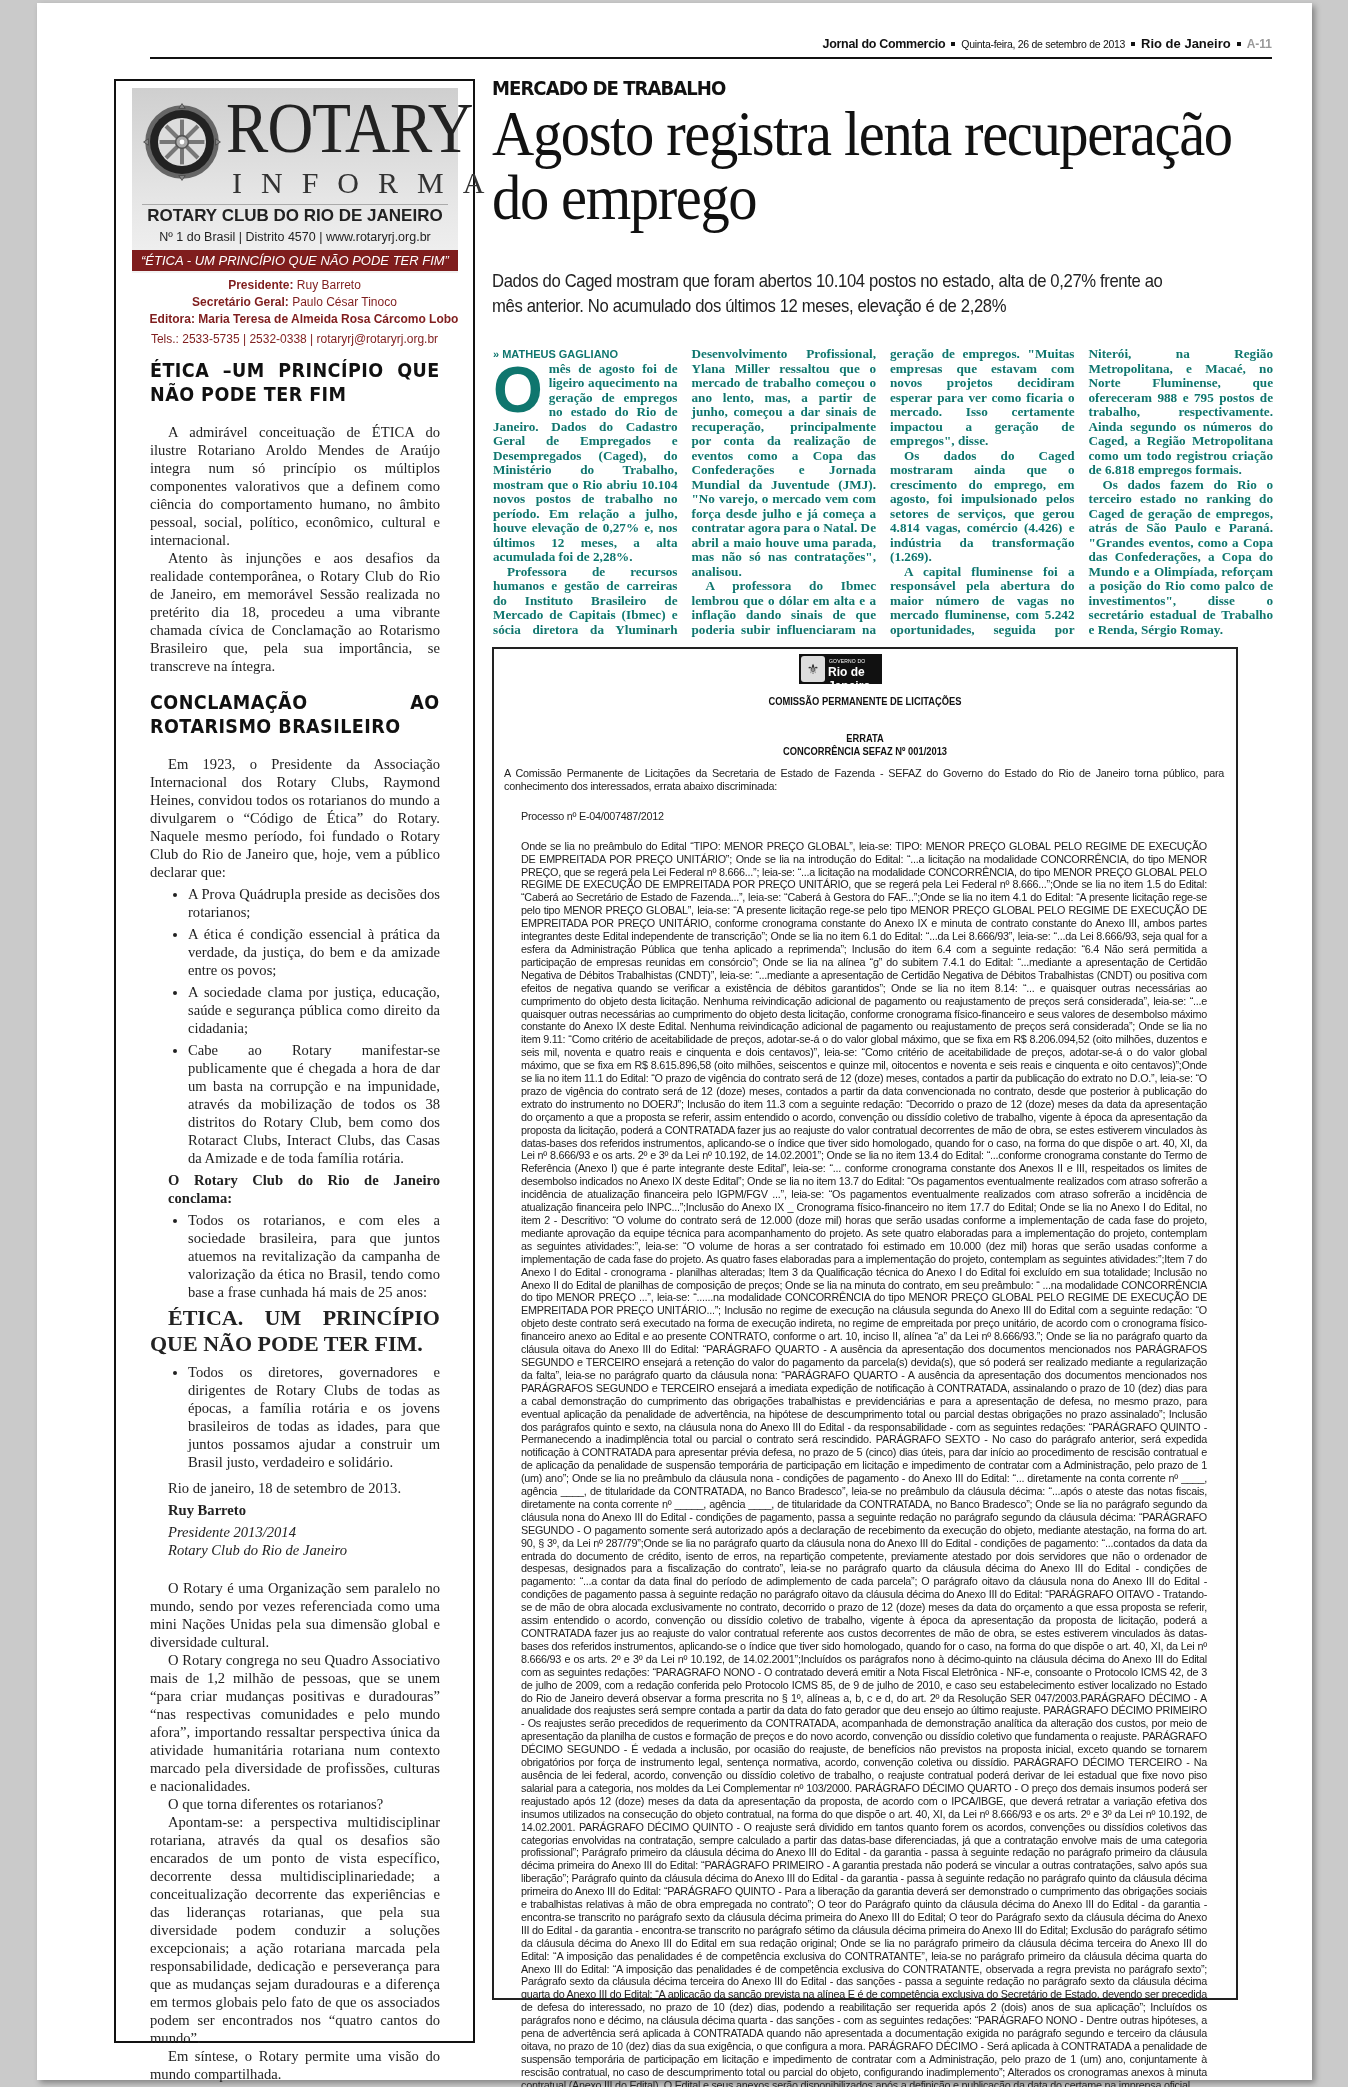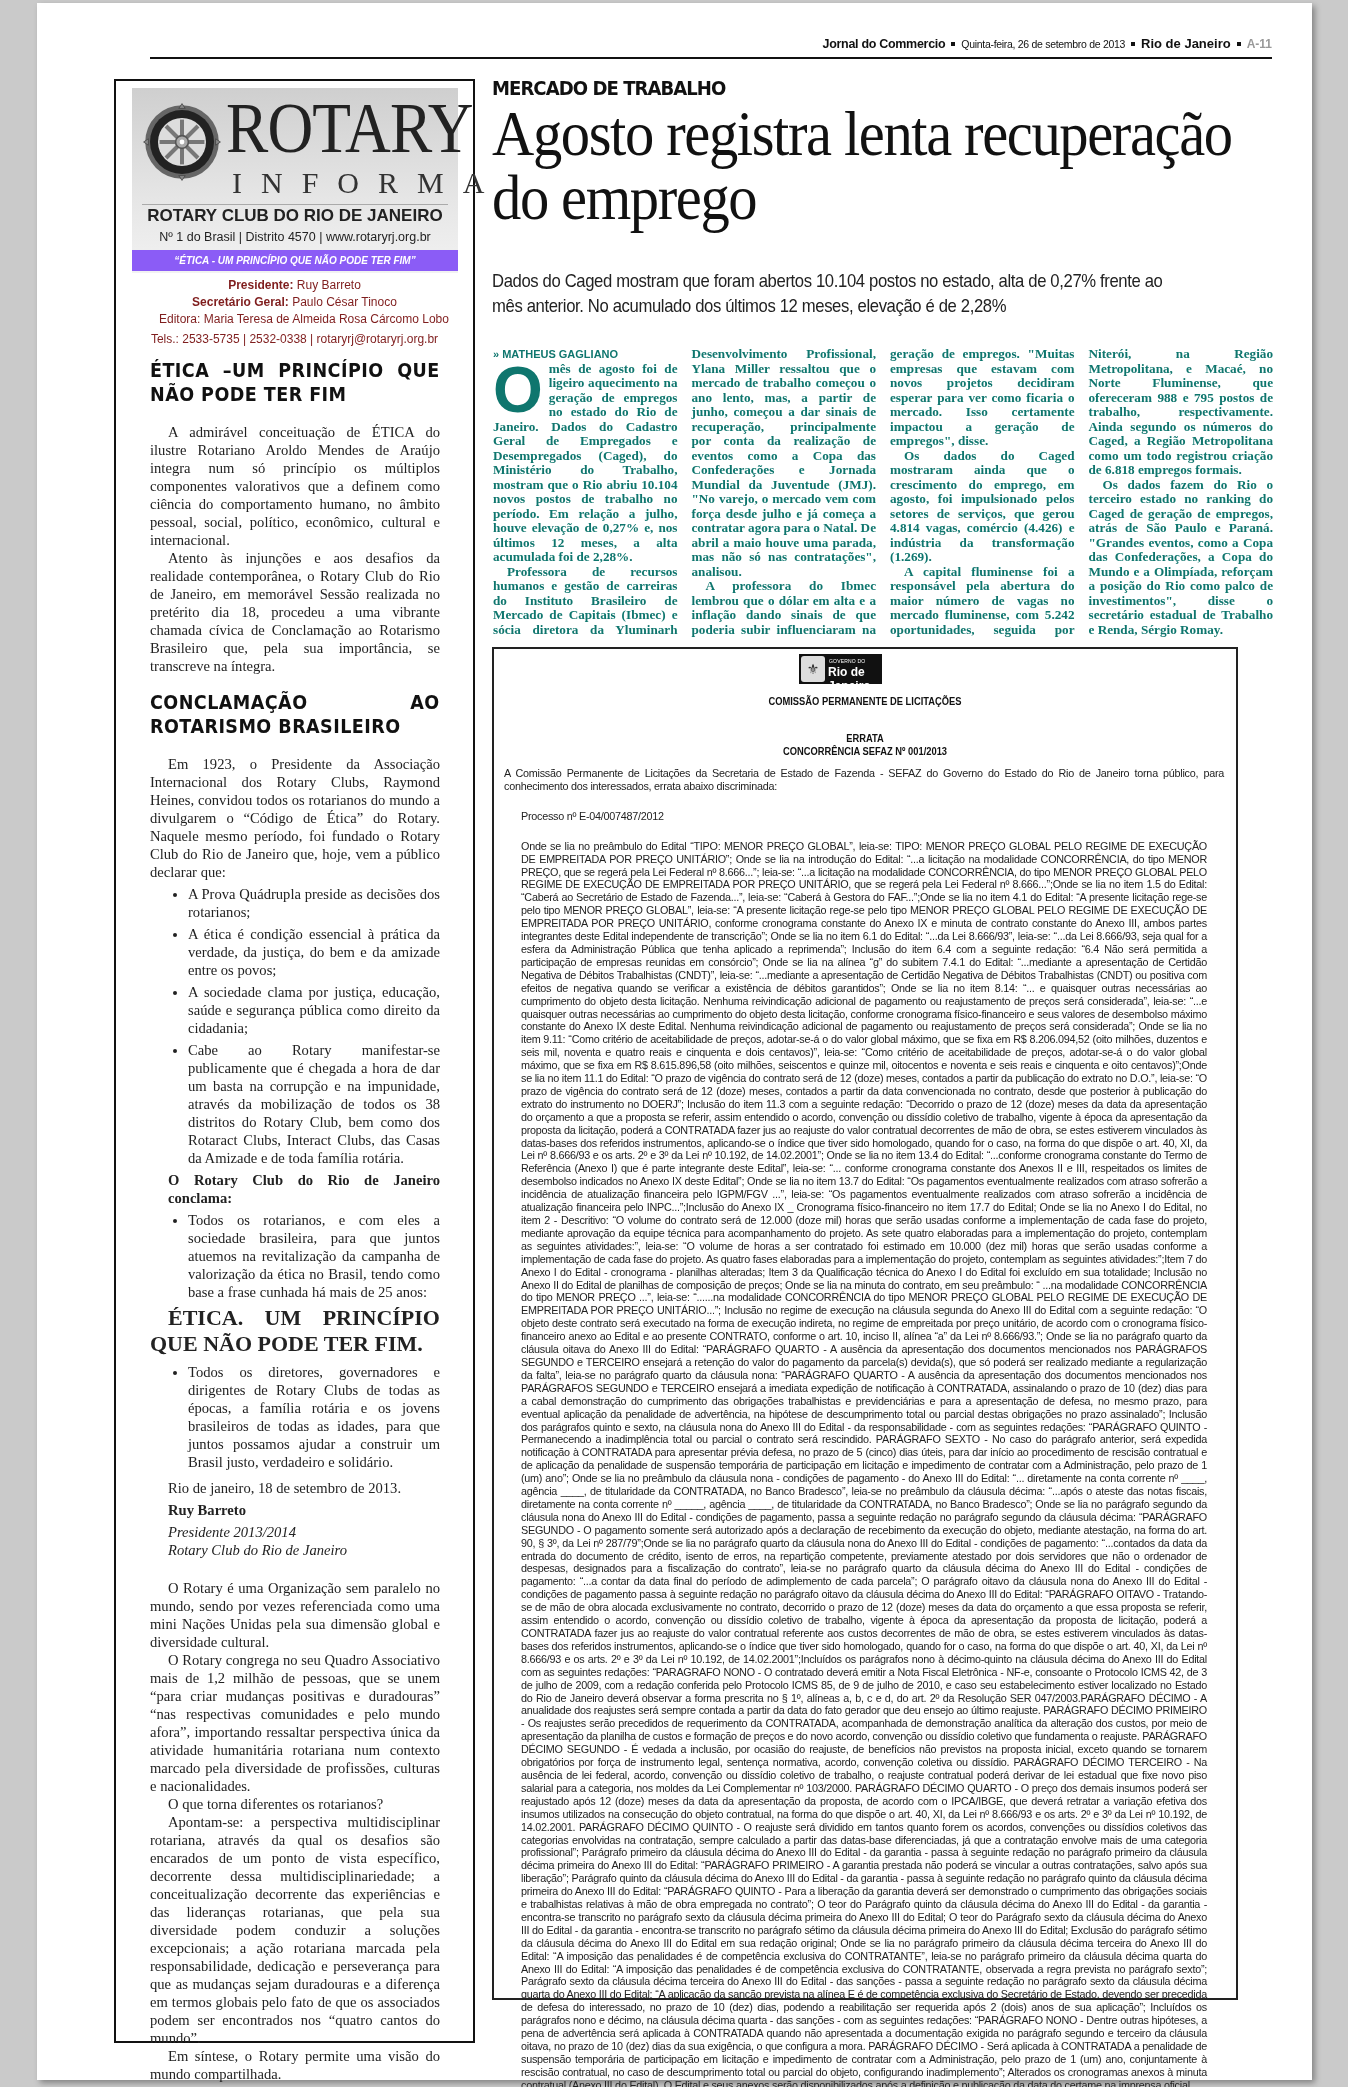--- a/index.html
+++ b/index.html
@@ -14,21 +14,21 @@
 
   
   .rotary { position:absolute; left:77px; top:76px; width:361px; height:1964px; border:2px solid #111; box-sizing:border-box; }
   .rot-logo { position:absolute; left:16px; top:7px; width:326px; height:185px; background:linear-gradient(#cfcfcf,#e6e6e6 60%,#f2f2f2); }
   .rot-wheel { position:absolute; left:10px; top:14px; width:80px; height:80px; }
   .rot-word { position:absolute; left:94px; top:0px; font-family:"Liberation Serif", serif; font-size:72px; line-height:80px; color:#222; letter-spacing:-1px; transform:scaleX(0.88); transform-origin:left; }
   .rot-informa { position:absolute; left:100px; top:78px; font-family:"Liberation Serif", serif; font-size:30px; letter-spacing:19px; color:#333; }
   .rot-hr { position:absolute; left:10px; right:10px; top:116px; border-top:1px solid #aaa; }
   .rot-club { position:absolute; left:0; right:0; top:118px; text-align:center; font-family:"Liberation Sans", sans-serif; font-weight:bold; font-size:17px; color:#222; }
   .rot-sub { position:absolute; left:0; right:0; top:142px; text-align:center; font-family:"Liberation Sans", sans-serif; font-size:12.5px; color:#222; }
-  .rot-motto { position:absolute; left:16px; top:169px; width:326px; height:21px; background:#8b5cf6; color:#fff; text-align:center; font-family:"Liberation Sans", sans-serif; font-weight:bold; font-style:italic; font-size:10px; line-height:21px; }
+  .rot-motto { position:absolute; left:16px; top:169px; width:326px; height:21px; background:#7f1d1d; color:#fff; text-align:center; font-family:"Liberation Sans", sans-serif; font-weight:normal; font-style:italic; font-size:13px; line-height:21px; }
   .rot-staff { position:absolute; left:0; right:0; top:196px; text-align:center; font-family:"Liberation Sans", sans-serif; font-size:12px; line-height:17px; color:#7f1d1d; }
   .rot-staff b { font-weight:bold; }
   .rot-body { position:absolute; left:34px; top:278px; width:290px; font-size:14.6px; line-height:18px; text-align:justify; color:#222; }
   .rot-body h2 { font-family:"DejaVu Sans", sans-serif; font-weight:bold; font-size:19.5px; line-height:24px; margin:0 0 16px 0; letter-spacing:0.5px; transform:scaleX(0.9); transform-origin:left; width:111%; color:#111; }
   .rot-body p { margin:0; text-indent:18px; }
   .rot-body ul { margin:4px 0 2px 0; padding:0 0 0 38px; }
   .rot-body li { margin:0 0 4px 0; text-align:justify; }
   .rot-body .callout { font-weight:bold; margin:4px 0 4px 18px; }
   .rot-body h3 { font-family:"Liberation Serif", serif; font-weight:bold; font-size:22px; line-height:26px; margin:4px 0 6px 0; text-indent:18px; }
   .rot-body .sig-date { text-indent:0; margin:8px 0 4px 18px; }
@@ -91,21 +91,21 @@
       <div class="rot-word">ROTARY</div>
       <div class="rot-informa">INFORMA</div>
       <div class="rot-hr"></div>
       <div class="rot-club">ROTARY CLUB DO RIO DE JANEIRO</div>
       <div class="rot-sub">Nº 1 do Brasil | Distrito 4570 | www.rotaryrj.org.br</div>
     </div>
     <div class="rot-motto">“ÉTICA - UM PRINCÍPIO QUE NÃO PODE TER FIM”</div>
     <div class="rot-staff">
       <div><b>Presidente:</b> <span>Ruy Barreto</span></div>
       <div><b>Secretário Geral:</b> <span>Paulo César Tinoco</span></div>
-      <div style="font-weight:normal;margin-left:19px;"><span>Editora:</span> <span>Maria Teresa de Almeida Rosa Cárcomo Lobo</span></div>
+      <div style="font-weight:bold;margin-left:19px;"><span>Editora:</span> <span>Maria Teresa de Almeida Rosa Cárcomo Lobo</span></div>
       <div style="margin-top:3px;">Tels.: 2533-5735 | 2532-0338 | rotaryrj@rotaryrj.org.br</div>
     </div>
 
     <div class="rot-body">
       <h2>ÉTICA –UM PRINCÍPIO QUE NÃO PODE TER FIM</h2>
       <p>A admirável conceituação de ÉTICA do ilustre Rotariano Aroldo Mendes de Araújo integra num só princípio os múltiplos componentes valorativos que a definem como ciência do comportamento humano, no âmbito pessoal, social, político, econômico, cultural e internacional.</p>
       <p>Atento às injunções e aos desafios da realidade contemporânea, o Rotary Club do Rio de Janeiro, em memorável Sessão realizada no pretérito dia 18, procedeu a uma vibrante chamada cívica de Conclamação ao Rotarismo Brasileiro que, pela sua importância, se transcreve na íntegra.</p>
       <h2 class="second">CONCLAMAÇÃO AO ROTARISMO BRASILEIRO</h2>
       <p>Em 1923, o Presidente da Associação Internacional dos Rotary Clubs, Raymond Heines, convidou todos os rotarianos do mundo a divulgarem o “Código de Ética” do Rotary. Naquele mesmo período, foi fundado o Rotary Club do Rio de Janeiro que, hoje, vem a público declarar que:</p>
       <ul>

